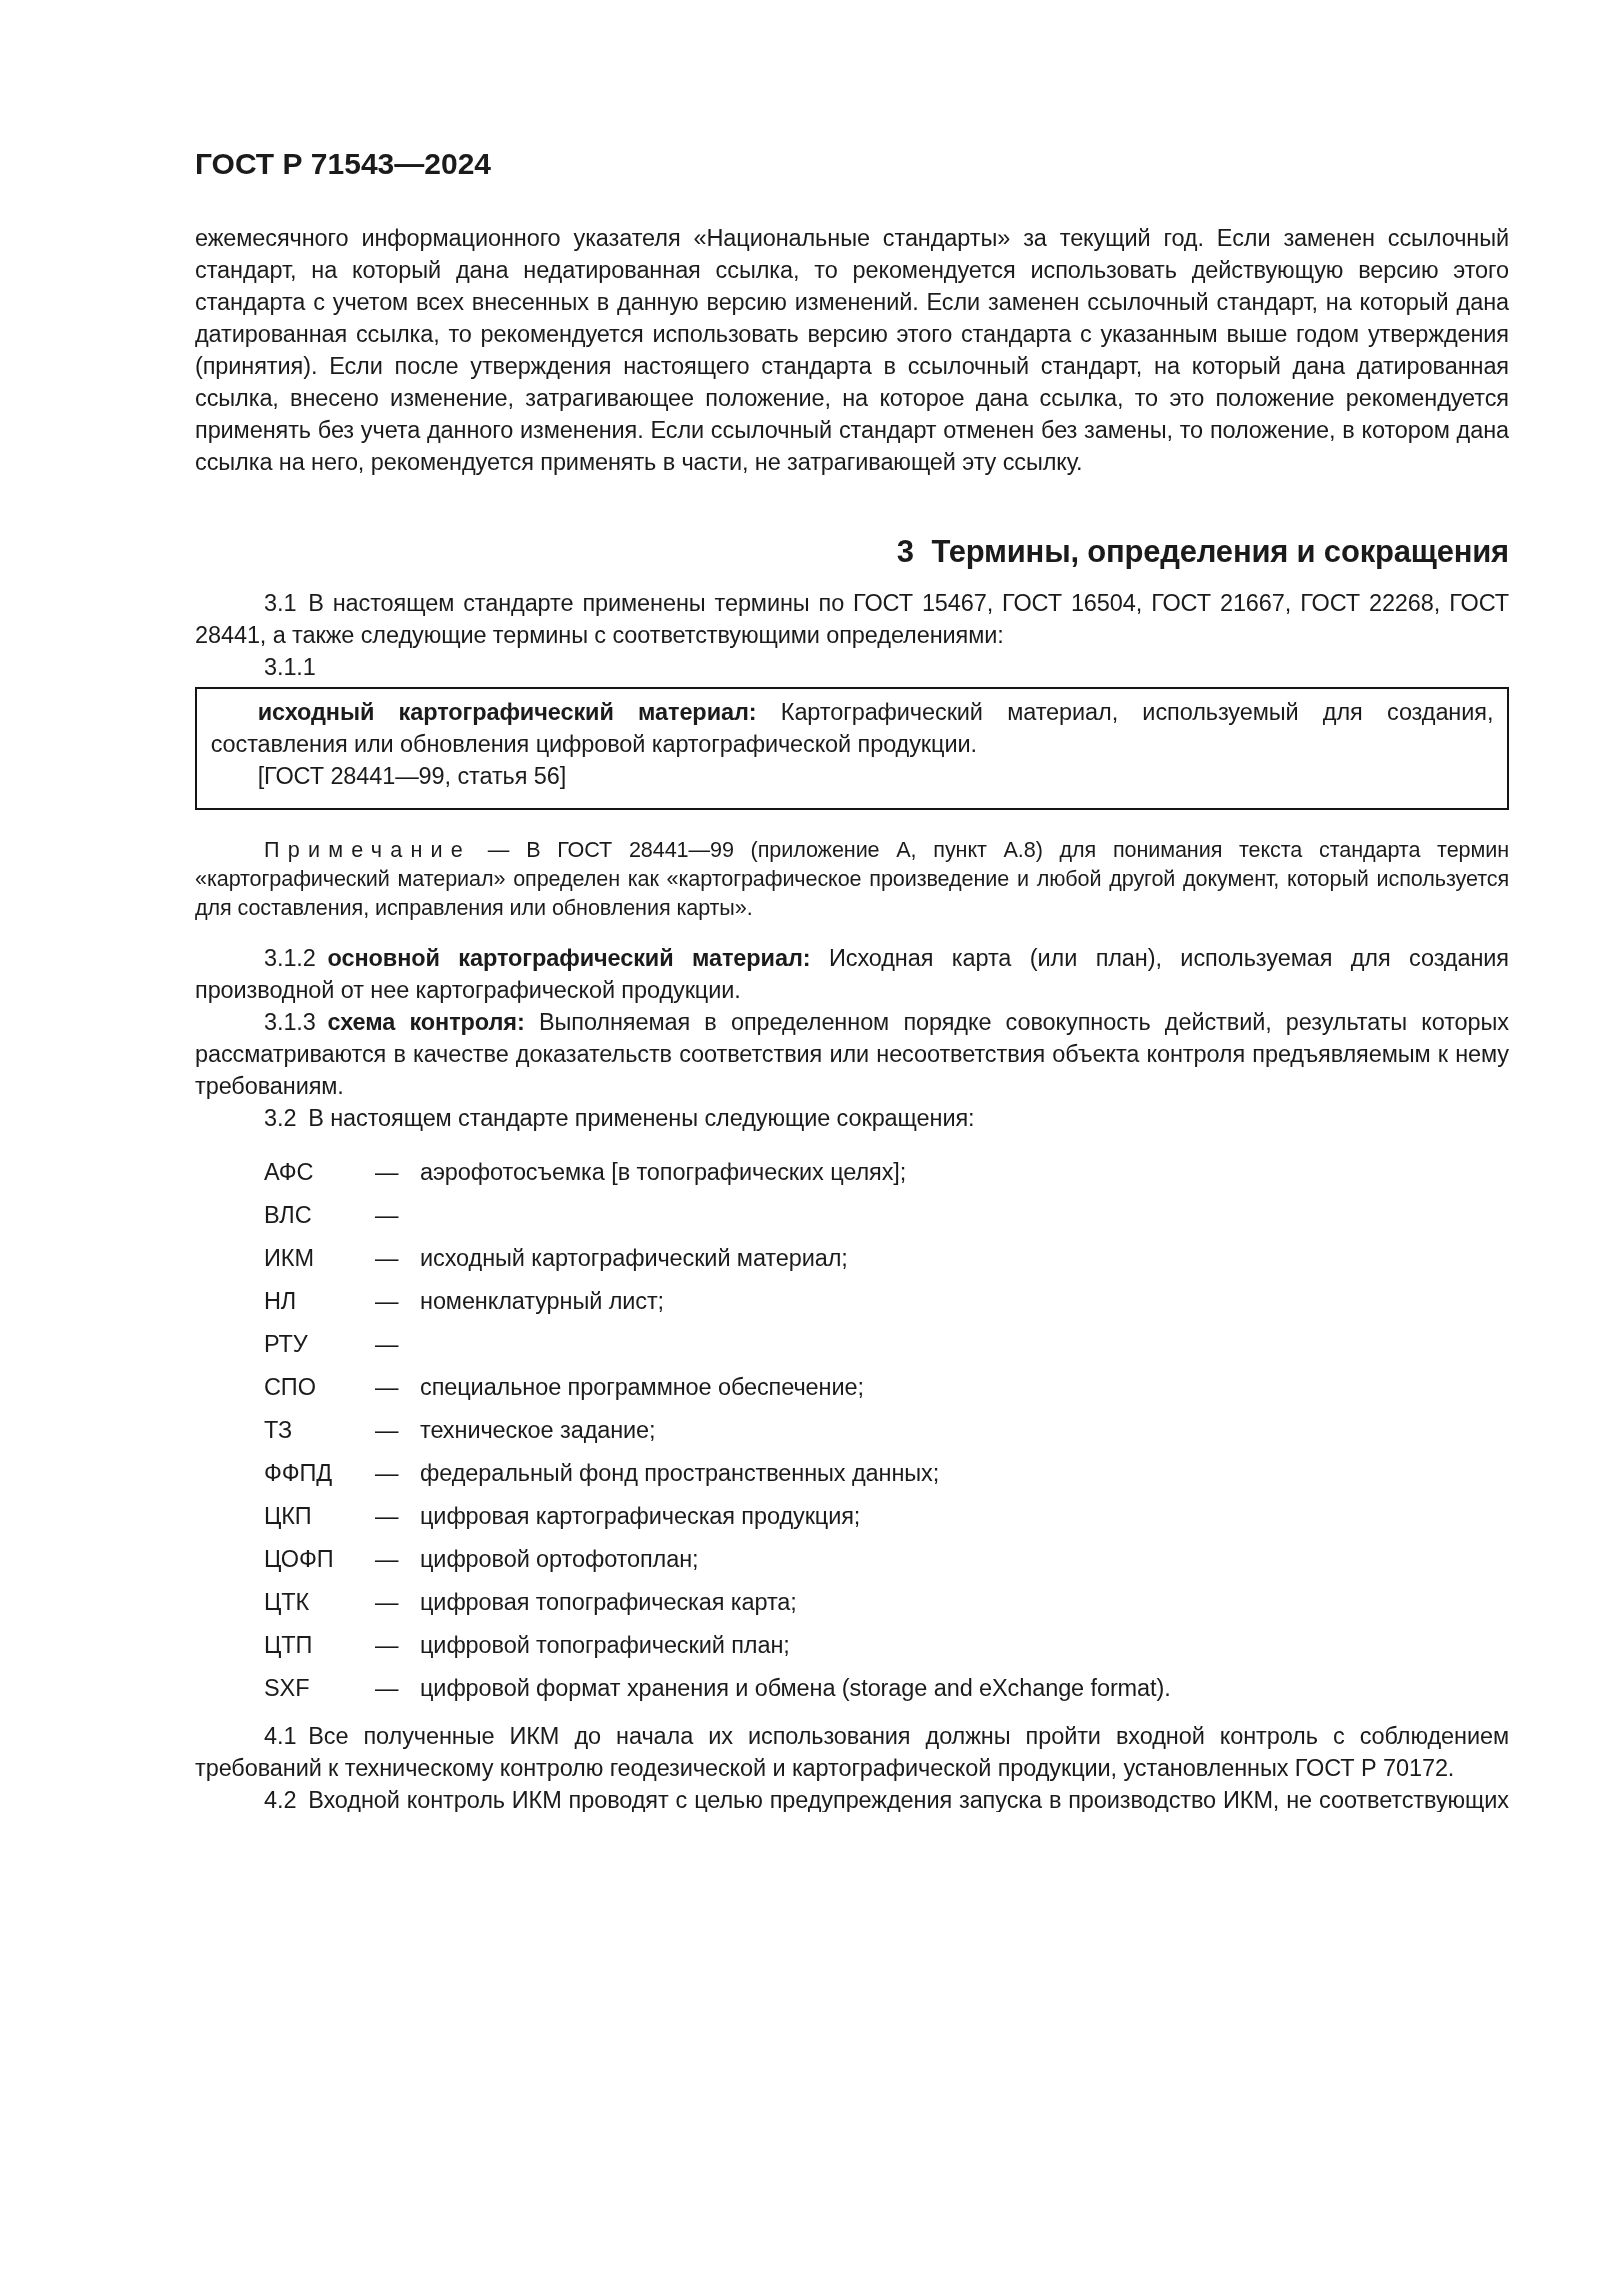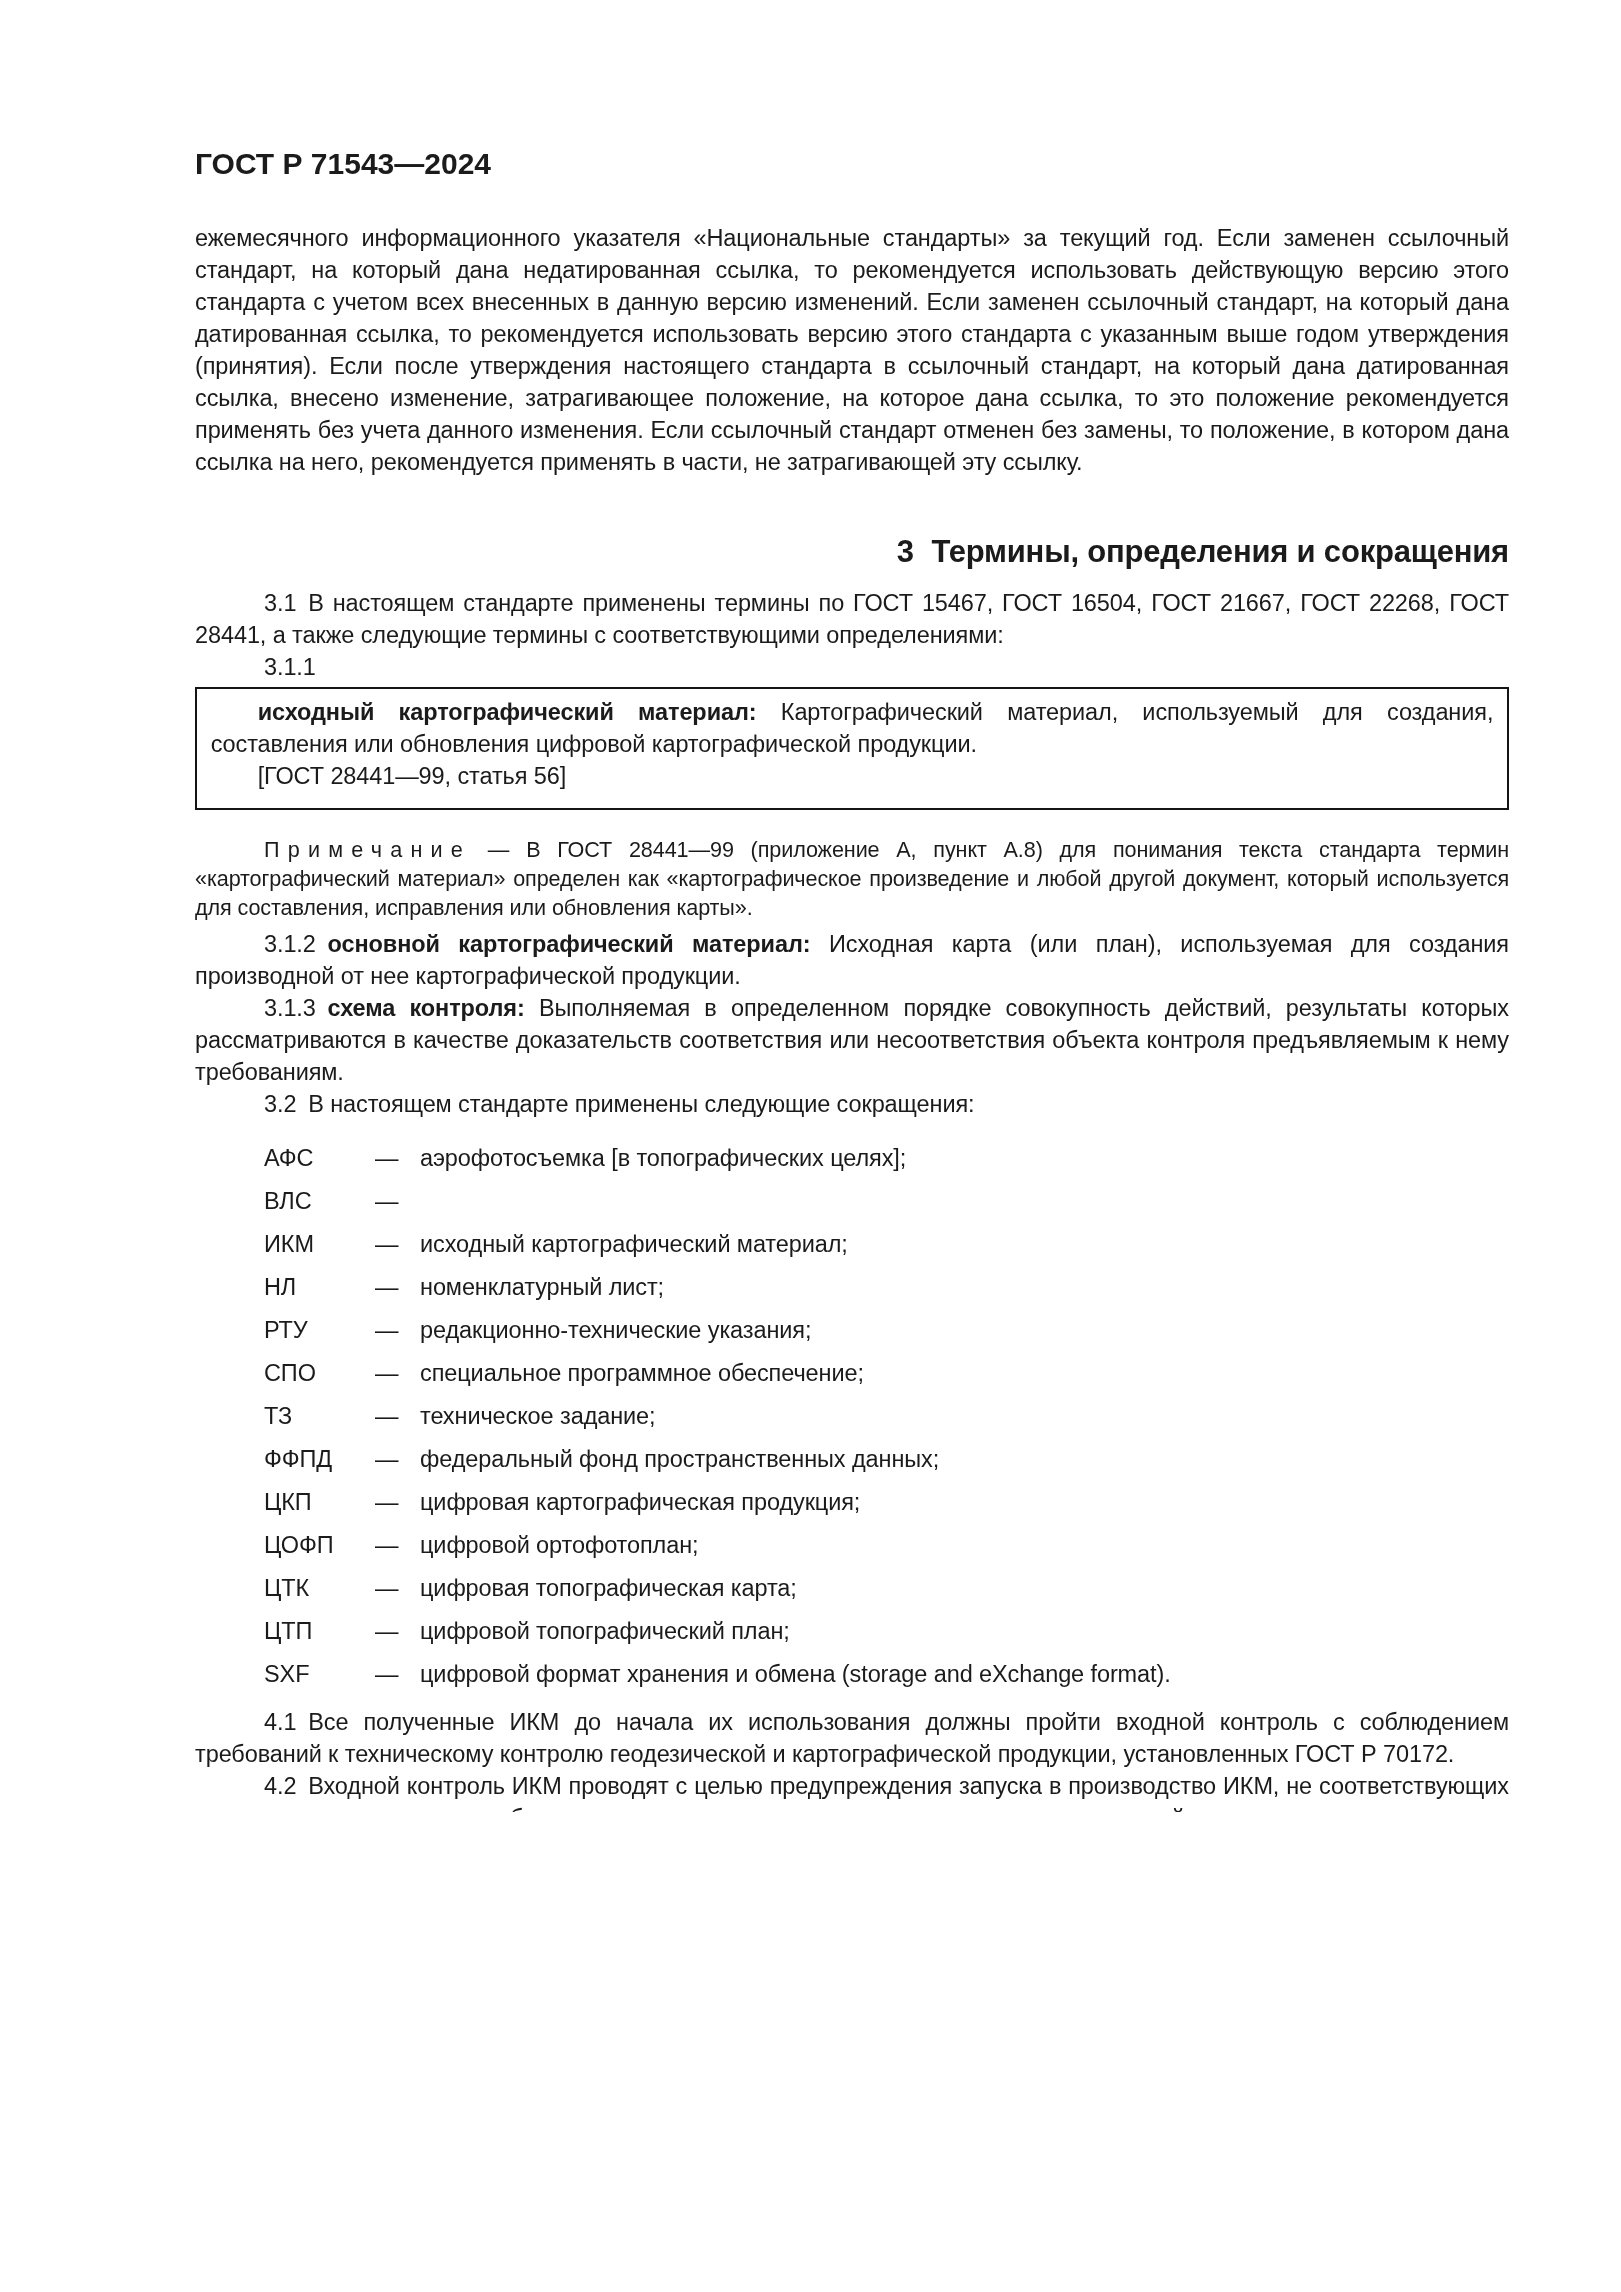--- a/index.html
+++ b/index.html
@@ -23,21 +23,21 @@
   .h3-mt{margin-top:55px;text-align:right;}
   .h4-mt{margin-top:29px;}
   h2 .h-num{margin-right:17.6px;}
   .h-indent{margin-left:69px;display:block;}
   .num{margin-right:11.8px;}
   .p31{margin-top:16.7px;}
   .defbox{margin-top:3.9px;border:2.9px solid #151515;padding:7.8px 13.7px 15.7px 13.7px;}
   .defbox .ti{text-indent:47px;}
   .note{font-size:21.6px;line-height:29px;letter-spacing:-0.1px;margin-top:24.5px;}
   .note .spaced{letter-spacing:0.38em;}
-  .p312{margin-top:6px;}
+  .p312{margin-top:20px;}
   .abbr-list{margin-top:17.6px;}
   .abbr-row{display:flex;font-size:23.5px;line-height:43px;letter-spacing:-0.1px;}
   .abbr-term{margin-left:69px;width:111px;flex:0 0 auto;}
   .abbr-dash{width:45px;flex:0 0 auto;}
   .abbr-def{flex:1;}
   .p41{margin-top:10px;}
   .page-number{margin-top:15.7px;margin-left:-37px;font-size:24.5px;line-height:29px;}
   b{font-weight:700;}
 </style>
 </head>
@@ -87,21 +87,20 @@
         <div class="abbr-def">исходный картографический материал;</div>
       </div>
       <div class="abbr-row">
         <div class="abbr-term">НЛ</div>
         <div class="abbr-dash">—</div>
         <div class="abbr-def">номенклатурный лист;</div>
       </div>
       <div class="abbr-row">
         <div class="abbr-term">РТУ</div>
         <div class="abbr-dash">—</div>
-        <div class="abbr-def">редакционно-технические указания;</div>
       </div>
       <div class="abbr-row">
         <div class="abbr-term">СПО</div>
         <div class="abbr-dash">—</div>
         <div class="abbr-def">специальное программное обеспечение;</div>
       </div>
       <div class="abbr-row">
         <div class="abbr-term">ТЗ</div>
         <div class="abbr-dash">—</div>
         <div class="abbr-def">техническое задание;</div>

